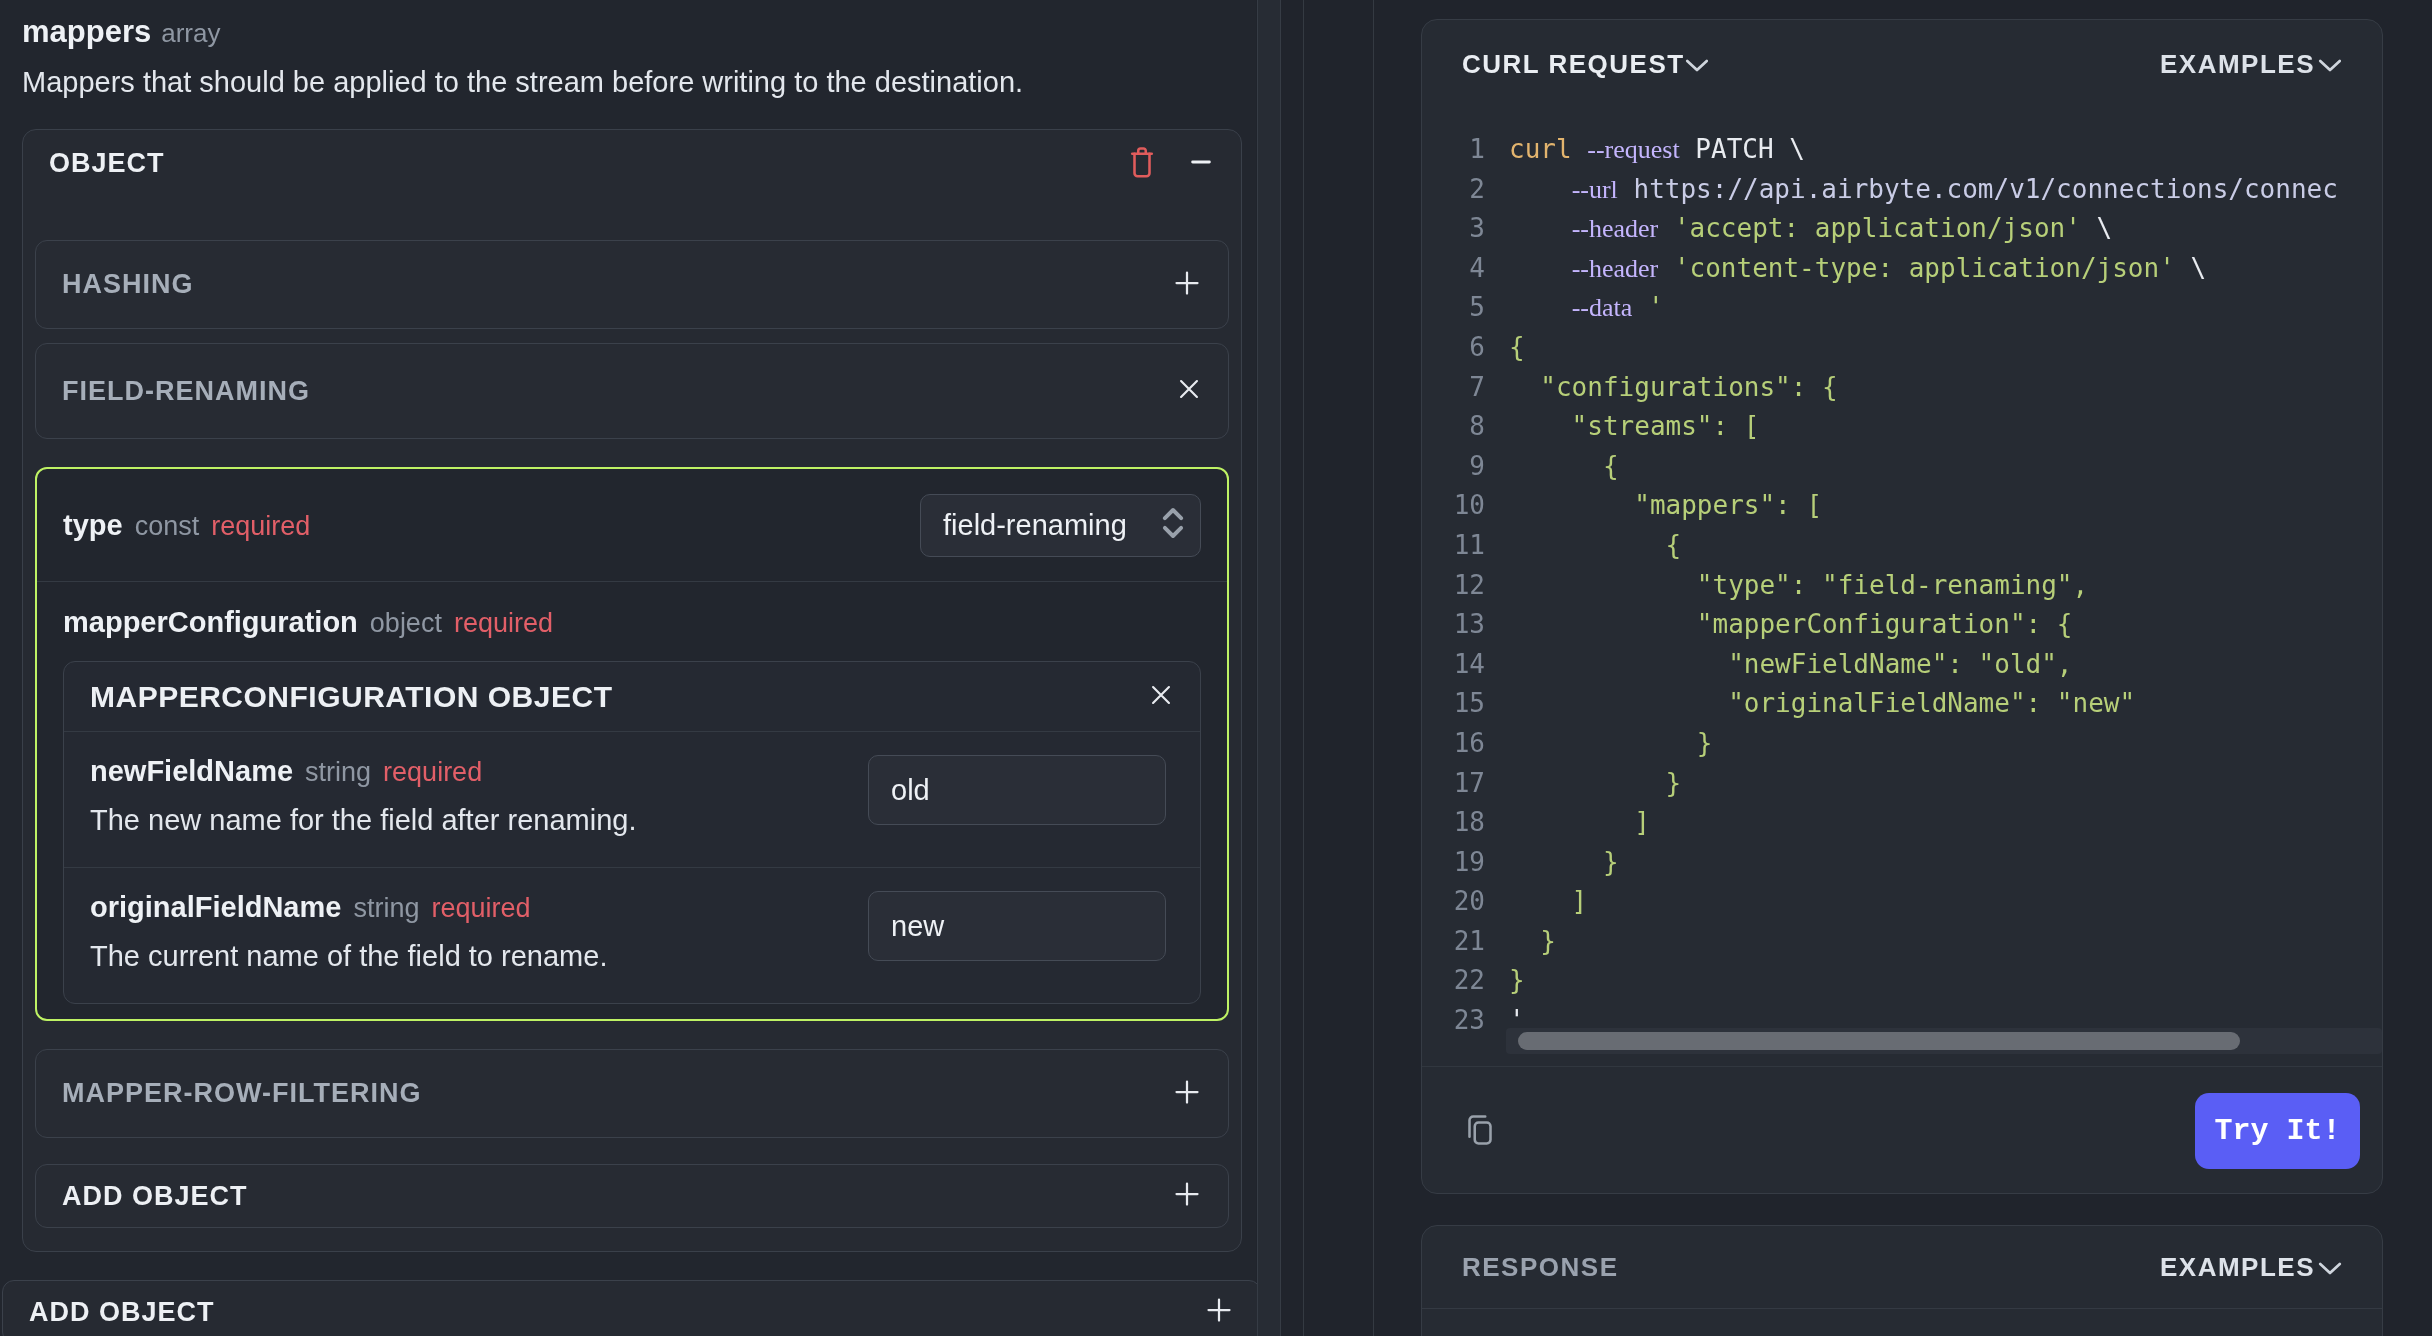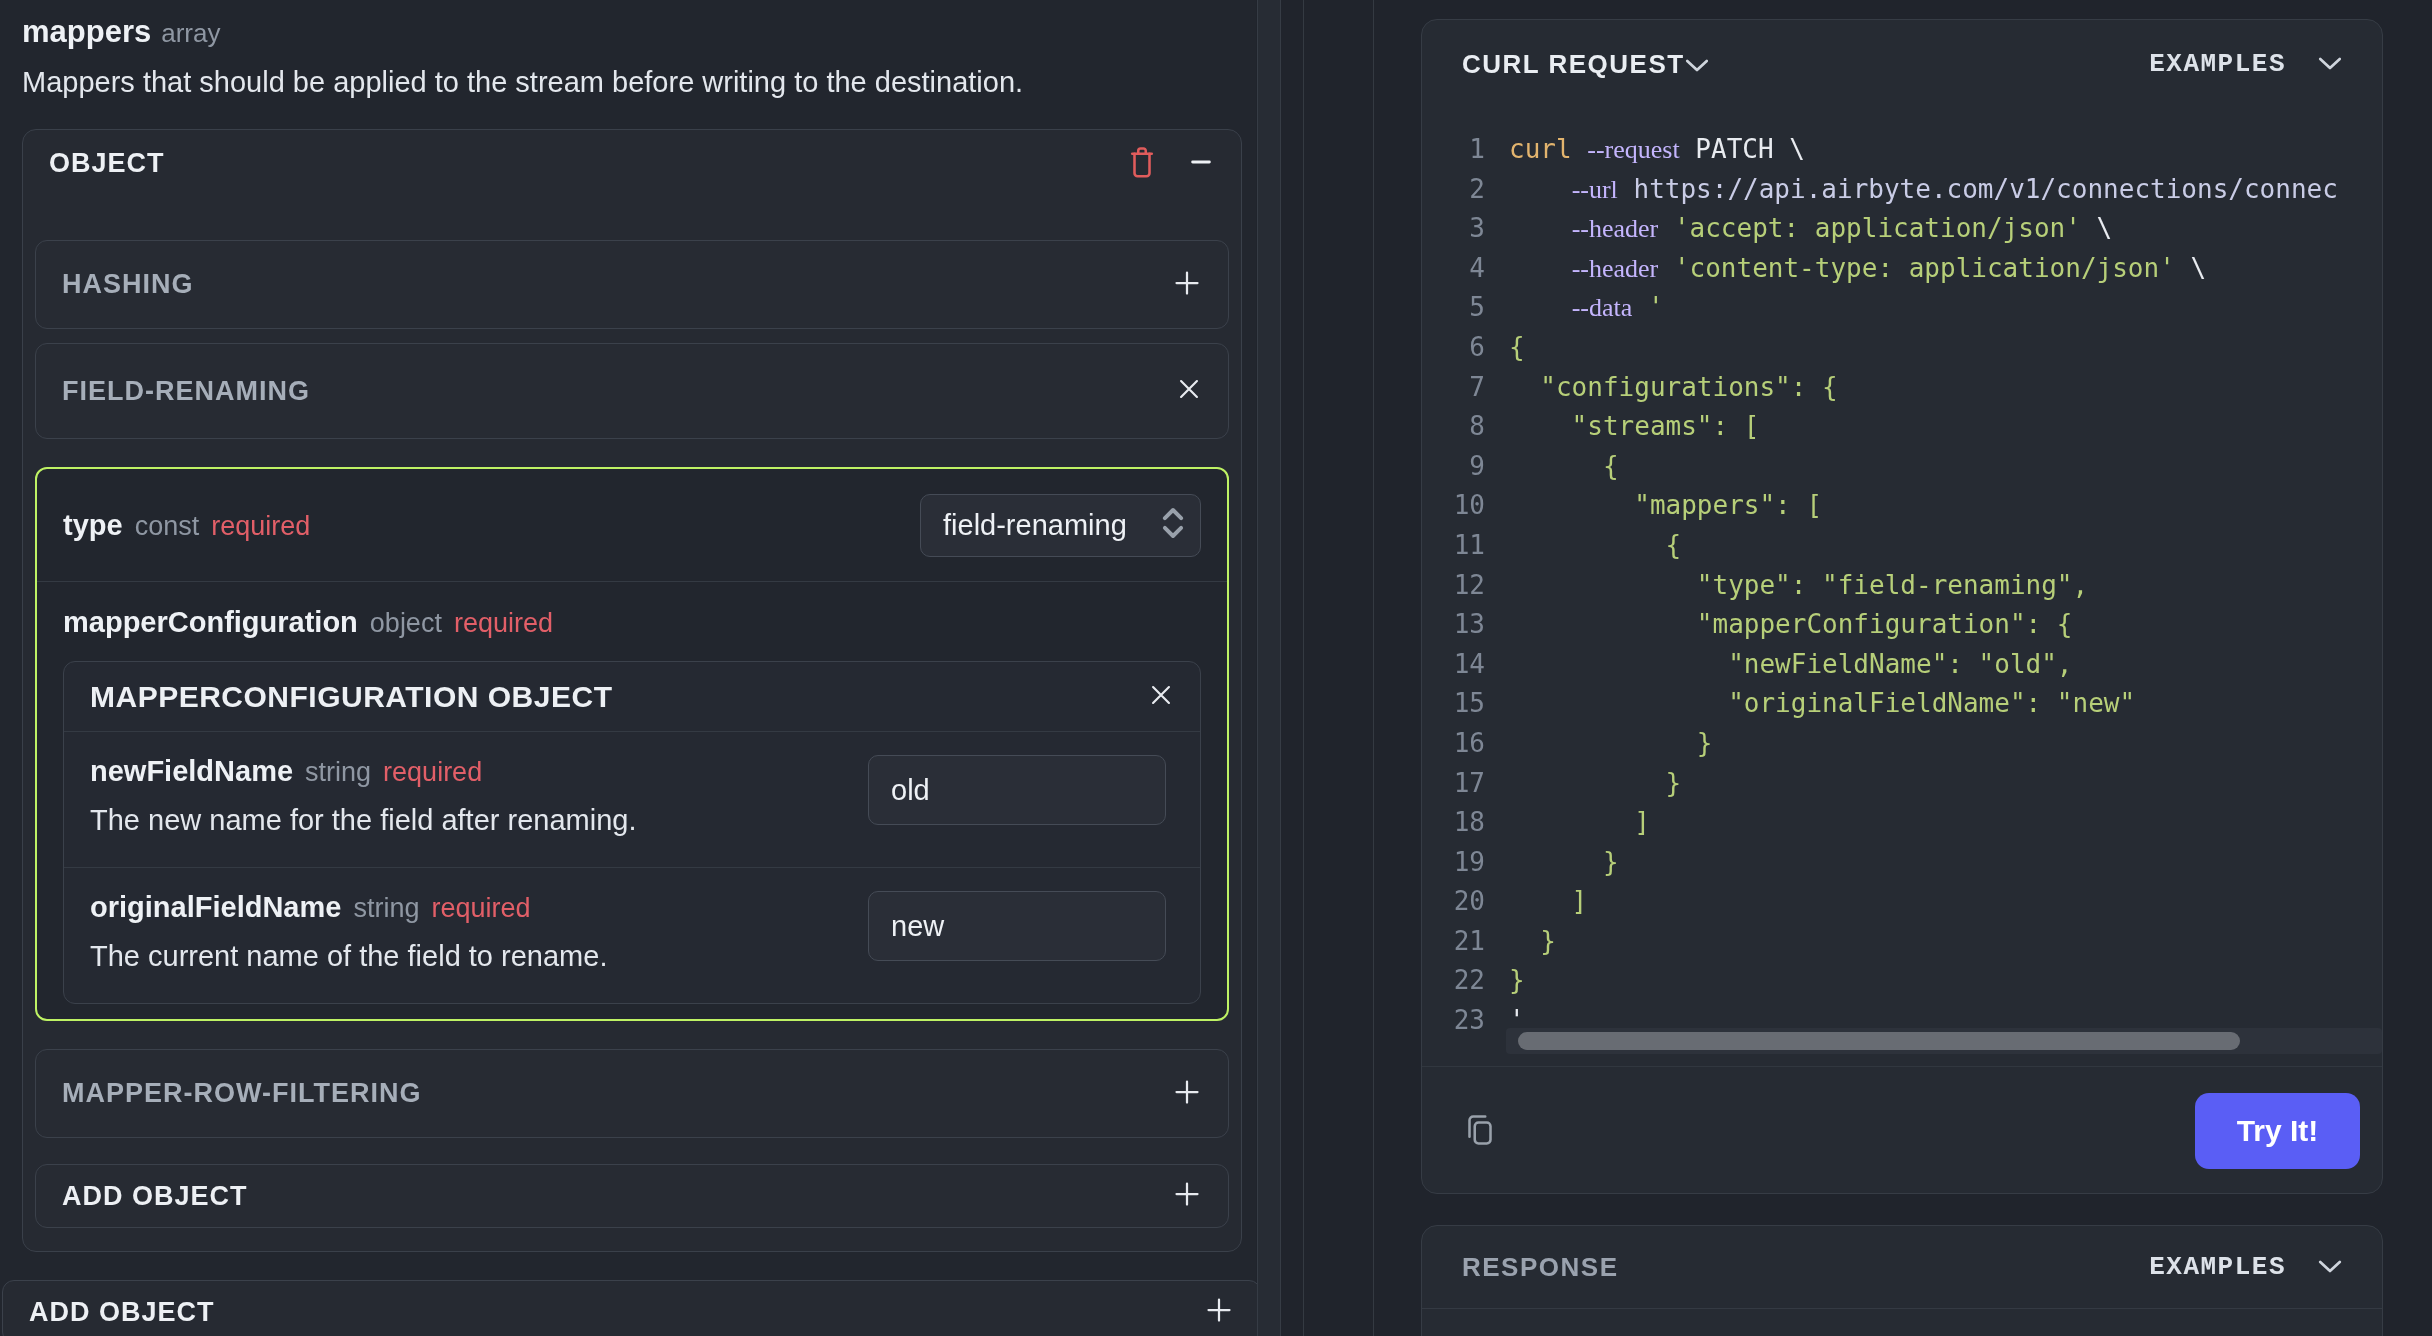--- a/index.html
+++ b/index.html
@@ -63,40 +63,40 @@
   .right-col { position:absolute; left:1374px; top:0; width:1058px; height:1336px; background:#20242c; }
   .card { position:absolute; left:47px; width:962px; background:#262b33;
           border:1px solid #363c45; border-radius:16px; overflow:hidden; }
   .curl-card { top:19px; height:1175px; }
   .response-card { top:1225px; height:160px; }
   .card-header { height:88px; display:flex; align-items:center; justify-content:space-between; padding:0 40px; }
   .card-title { font-size:26px; font-weight:bold; color:#e9edf2; letter-spacing:1.5px;
                 display:flex; align-items:center; cursor:pointer; }
   .card-title.dim { color:#9aa2ae; cursor:default; }
   .examples { font-size:26px; font-weight:bold; color:#dde2e9; letter-spacing:1.5px;
-              display:flex; gap:32px; cursor:pointer;font-family:Liberation Mono, monospace; }
+              display:flex; gap:3px; cursor:pointer; }
   .response-card .card-header { height:83px; border-bottom:1px solid #343a43; }
 
   .code-area { position:relative; height:958px; overflow:hidden; padding-top:22px;
                font-family:"DejaVu Sans Mono", monospace; font-size:26px; line-height:39.6px; }
   .code-line { display:flex; white-space:pre; }
   .ln { width:63px; text-align:right; color:#7e8795; flex:none; user-select:none; }
   .code-text { margin-left:24px; }
   .tok-cmd { color:#e2b46e; } .tok-flag { color:#c4b5fd;font-family:Liberation Serif, serif; } .tok-str { color:#b7cf79; }
   .tok-url { color:#c9cce6; } .tok-plain { color:#e8ebf0; }
 
   .hscroll { position:absolute; left:84px; right:0; bottom:12px; height:26px;
              background:#2d323b; border-radius:4px; }
   .hthumb { position:absolute; left:12px; top:4px; width:722px; height:18px;
             background:#686c73; border-radius:9px; cursor:grab; }
 
   .card-footer { height:129px; border-top:1px solid #31373f; display:flex;
                  align-items:center; justify-content:space-between; padding:0 22px 0 40px; }
   .try-btn { width:165px; height:76px; background:#5a5ef5; border:none; border-radius:14px;
-             color:#ffffff; font-size:30px; font-weight:bold; font-family:Liberation Sans, sans-serif; cursor:pointer; }
+             color:#ffffff; font-size:30px; font-weight:bold; font-family:Liberation Mono, monospace; cursor:pointer; }
 </style>
 </head>
 <body>
 
 <div class="screen">
 
   <div class="left-col">
 
     <div class="prop-head">
       <span>mappers</span><span class="prop-type">array</span>

